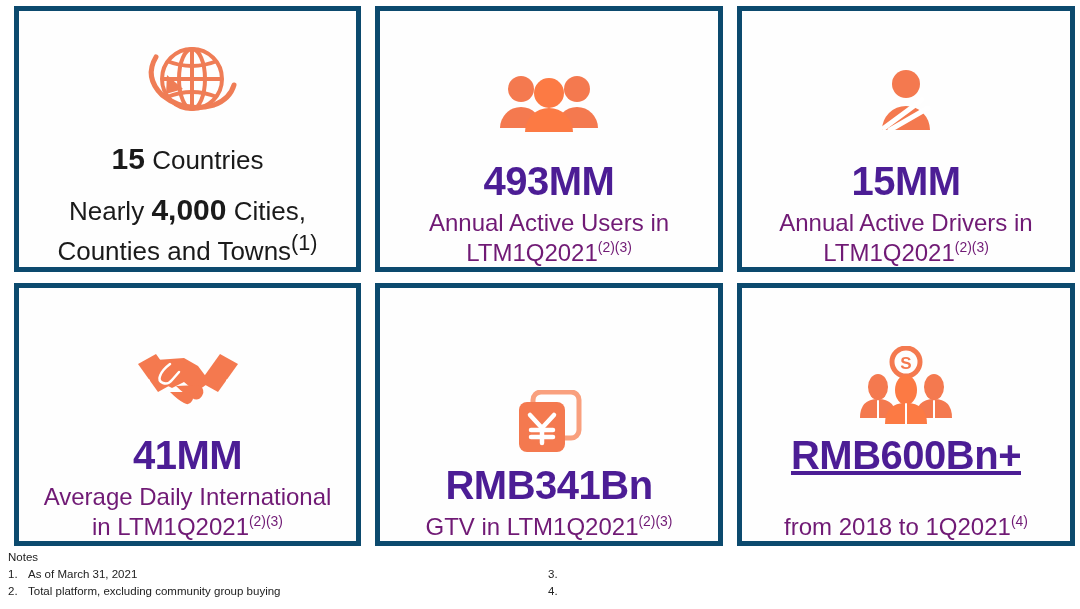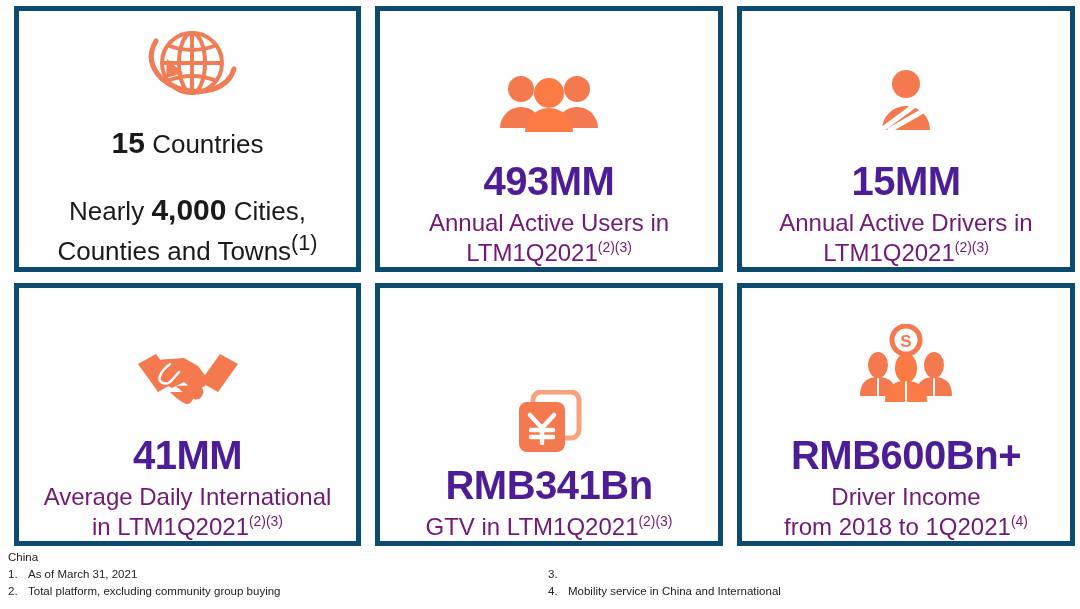--- a/index.html
+++ b/index.html
@@ -64,40 +64,40 @@
   
   .card-countries .card-icon { margin-top: 34px; }
   .card-countries .metric-row1 {
     margin-top: 22px;
     font-size: 26px;
     font-weight: normal;
     text-align: center;
     line-height: 1.2;
   }
   .card-countries .metric-row2 {
-    margin-top: 30px;
+    margin-top: 14px;
     font-size: 26px;
     font-weight: normal;
     text-align: center;
     line-height: 1.25;
     padding: 0 10px;
   }
   .card-countries b { font-weight: bold; font-size: 30px; }
 
   .card-users .card-icon,
   .card-drivers .card-icon { margin-top: 40px; }
   .card-users .metric,
   .card-drivers .metric { margin-top: 28px; }
 
   .card-transactions .card-icon { margin-top: 40px; }
   .card-transactions .metric { margin-top: 28px; }
   .card-gtv .card-icon { margin-top: 38px; }
   .card-gtv .metric { margin-top: 10px; }
   .card-income .card-icon { margin-top: 26px; }
-  .card-income .metric { margin-top: 30px; }
+  .card-income .metric { margin-top: 8px; text-decoration: underline; }
 
   .notes {
     position: absolute;
     left: 8px; top: 549px;
     width: 1064px;
     font-size: 11.5px;
     color: #222;
     line-height: 1.42;
   }
   .notes-title { font-weight: normal; margin-bottom: 1px; }
@@ -242,43 +242,42 @@
         </g>
         <g stroke="#ffffff" stroke-width="2" stroke-linecap="round">
           <line x1="52" y1="58" x2="52" y2="78"></line>
           <line x1="24" y1="55" x2="24" y2="72"></line>
           <line x1="80" y1="55" x2="80" y2="72"></line>
         </g>
       </svg>
     </div>
     <div class="metric">RMB600Bn+</div>
     <div class="caption">
-      <span>Driver Income</span><br>
+      <br>
       <span>from 2018 to 1Q2021</span><sup>(4)</sup>
     </div>
   </div>
 
 </div>
 
 <div class="notes">
-  <div class="notes-title">China</div>
+  <div class="notes-title">Notes</div>
   <div class="notes-cols">
     <div class="notes-col">
       <div class="note-item">
         <span class="note-num">1.</span>
         <span>As of March 31, 2021</span>
       </div>
       <div class="note-item">
         <span class="note-num">2.</span>
         <span>Total platform, excluding community group buying</span>
       </div>
     </div>
     <div class="notes-col notes-col-right">
       <div class="note-item">
         <span class="note-num">3.</span>
       </div>
       <div class="note-item">
         <span class="note-num">4.</span>
-        <span>Mobility service in China and International</span>
       </div>
     </div>
   </div>
 </div>
 
 </body></html>

